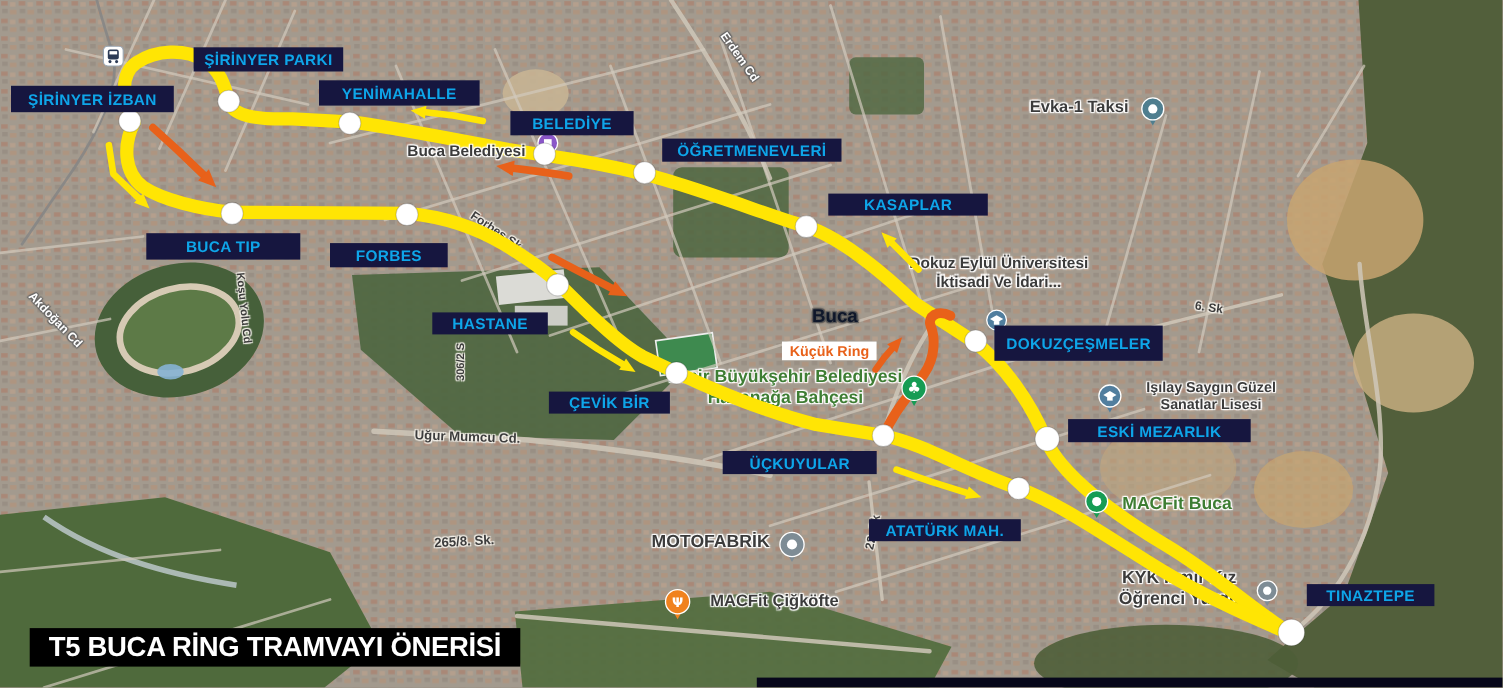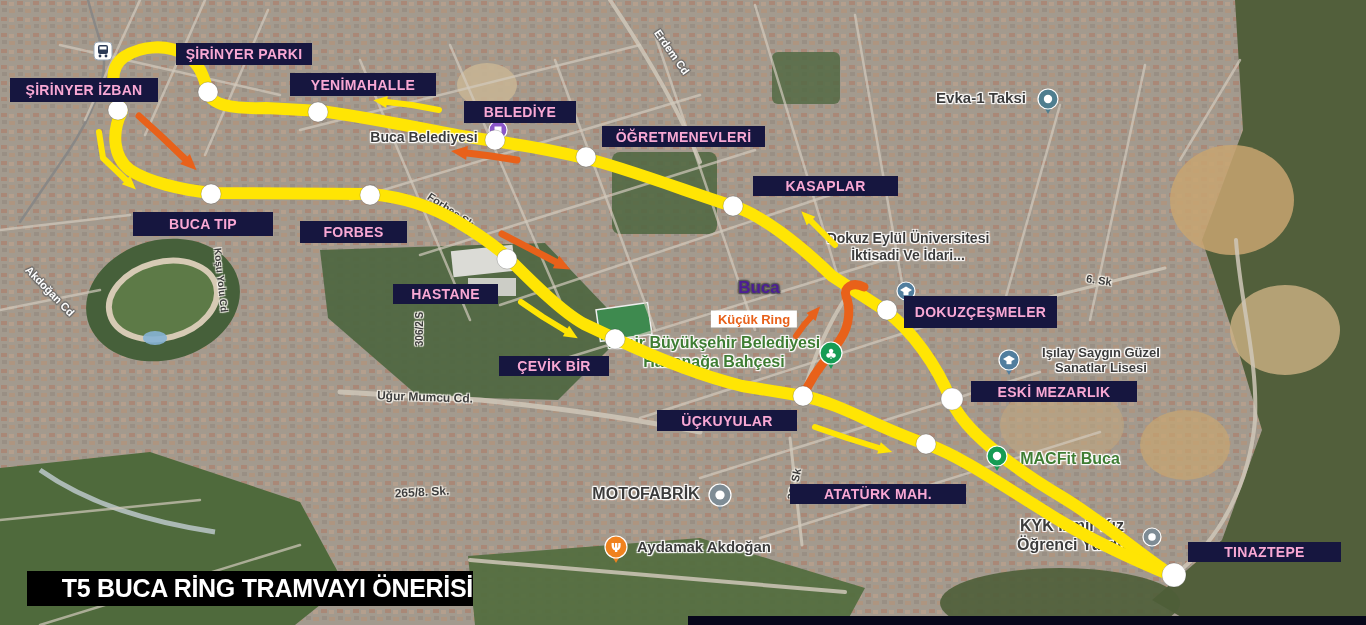--- a/index.html
+++ b/index.html
@@ -5,34 +5,34 @@
   *{margin:0;padding:0;box-sizing:border-box}
   html,body{width:1366px;height:625px;overflow:hidden;background:#9c9488;
     font-family:"Liberation Sans",sans-serif}
   #stage{position:relative;width:1366px;height:625px;overflow:hidden}
   #bg-svg,#overlay-svg,#under-labels,#over-labels{position:absolute;left:0;top:0;width:1366px;height:625px}
   #bg-svg{z-index:0}
   #under-labels{z-index:1}
   #overlay-svg{z-index:2}
   #over-labels{z-index:3}
   #title-bar{z-index:4}
-  .station-label{position:absolute;background:#16163F;color:#f9a8d4;font-weight:bold;font-size:14px;
+  .station-label{position:absolute;background:#16163F;color:#0ea5e9;font-weight:bold;font-size:14px;
     display:flex;align-items:center;justify-content:center;white-space:nowrap;letter-spacing:.3px}
   .poi{position:absolute;transform:translate(-50%,-50%);text-align:center;font-weight:bold;
     white-space:nowrap;line-height:1.18}
   .poi.dark{color:#3b3b3b;text-shadow:-1px -1px 1px #fff,1px -1px 1px #fff,-1px 1px 1px #fff,1px 1px 1px #fff,0 0 3px #fff}
   .poi.green{color:#3e7d33;text-shadow:-1px -1px 1px #fff,1px -1px 1px #fff,-1px 1px 1px #fff,1px 1px 1px #fff,0 0 3px #fff}
-  .poi.light{color:#4c1d95;text-shadow:-1px -1px 1px #555,1px -1px 1px #555,-1px 1px 1px #555,1px 1px 1px #555,0 0 3px #333}
+  .poi.light{color:#0f172a;text-shadow:-1px -1px 1px #555,1px -1px 1px #555,-1px 1px 1px #555,1px 1px 1px #555,0 0 3px #333}
   .street{position:absolute;white-space:nowrap;font-weight:bold}
   .street.dark{color:#3d3d3d;text-shadow:-1px -1px 1px #f4f1ea,1px -1px 1px #f4f1ea,-1px 1px 1px #f4f1ea,1px 1px 1px #f4f1ea}
   .street.light{color:#fff;text-shadow:-1px -1px 1px #666,1px -1px 1px #666,-1px 1px 1px #666,1px 1px 1px #666}
   .kucuk-ring{position:absolute;transform:translate(-50%,-50%);background:#fff;color:#E8611A;
     font-weight:bold;font-size:13px;padding:1px 7px;white-space:nowrap}
   #title-bar{position:absolute;left:27px;top:571px;width:446px;height:35px;background:#000;color:#fff;
-    display:flex;align-items:center;justify-content:flex-end;font-size:25px;font-weight:bold;letter-spacing:-.3px;white-space:nowrap}
+    display:flex;align-items:center;justify-content:center;font-size:25px;font-weight:bold;letter-spacing:-.3px;white-space:nowrap}
 </style>
 </head>
 <body>
 
 <div id="stage">
 
   <svg id="bg-svg" viewBox="0 0 1366 625">
     <defs>
       <pattern id="roofs" width="16" height="16" patternUnits="userSpaceOnUse">
         <rect width="16" height="16" fill="#a39a8e"></rect>
@@ -131,21 +131,21 @@
         <div>MACFit Buca</div>
       </div>
       <div class="poi dark" style="left: 1072px; top: 536px; font-size: 16px;">
         <div>KYK İzmir Kız</div>
         <div>Öğrenci Yurdu</div>
       </div>
       <div class="poi dark" style="left: 646px; top: 494px; font-size: 16px;">
         <div>MOTOFABRİK</div>
       </div>
       <div class="poi dark" style="left: 704px; top: 547px; font-size: 15px;">
-        <div>Aydamak Akdoğan</div>
+        <div>MACFit Çiğköfte</div>
       </div>
       <div class="street light" style="left: 672px; top: 52px; font-size: 11px; transform: translate(-50%, -50%) rotate(55deg);">Erdem Cd</div>
       <div class="street light" style="left: 50px; top: 291px; font-size: 11px; transform: translate(-50%, -50%) rotate(46deg);">Akdoğan Cd</div>
       <div class="street dark" style="left: 221px; top: 280px; font-size: 10px; transform: translate(-50%, -50%) rotate(84deg);">Koşu Yolu Cd</div>
       <div class="street dark" style="left: 452px; top: 211px; font-size: 11px; transform: translate(-50%, -50%) rotate(34deg);">Forbes Sk.</div>
       <div class="street dark" style="left: 419px; top: 329px; font-size: 10px; transform: translate(-50%, -50%) rotate(-90deg);">306/2 S</div>
       <div class="street dark" style="left: 425px; top: 397px; font-size: 12px; transform: translate(-50%, -50%) rotate(2deg);">Uğur Mumcu Cd.</div>
       <div class="street dark" style="left: 422px; top: 492px; font-size: 12px; transform: translate(-50%, -50%) rotate(-3deg);">265/8. Sk.</div>
       <div class="street dark" style="left: 794px; top: 484px; font-size: 11px; transform: translate(-50%, -50%) rotate(-78deg);">22. Sk</div>
       <div class="street dark" style="left: 1099px; top: 280px; font-size: 11px; transform: translate(-50%, -50%) rotate(8deg);">6. Sk</div>
@@ -270,23 +270,23 @@
       <div class="station-label" style="left: 176px; top: 43px; width: 136px; height: 22px;">ŞİRİNYER PARKI</div>
       <div class="station-label" style="left: 290px; top: 73px; width: 146px; height: 23px;">YENİMAHALLE</div>
       <div class="station-label" style="left: 464px; top: 101px; width: 112px; height: 22px;">BELEDİYE</div>
       <div class="station-label" style="left: 602px; top: 126px; width: 163px; height: 21px;">ÖĞRETMENEVLERİ</div>
       <div class="station-label" style="left: 753px; top: 176px; width: 145px; height: 20px;">KASAPLAR</div>
       <div class="station-label" style="left: 133px; top: 212px; width: 140px; height: 24px;">BUCA TIP</div>
       <div class="station-label" style="left: 300px; top: 221px; width: 107px; height: 22px;">FORBES</div>
       <div class="station-label" style="left: 393px; top: 284px; width: 105px; height: 20px;">HASTANE</div>
       <div class="station-label" style="left: 499px; top: 356px; width: 110px; height: 20px;">ÇEVİK BİR</div>
       <div class="station-label" style="left: 657px; top: 410px; width: 140px; height: 21px;">ÜÇKUYULAR</div>
-      <div class="station-label" style="left: 790px; top: 472px; width: 176px; height: 20px; margin-top: 12px;">ATATÜRK MAH.</div>
+      <div class="station-label" style="left: 790px; top: 472px; width: 138px; height: 20px;">ATATÜRK MAH.</div>
       <div class="station-label" style="left: 904px; top: 296px; width: 153px; height: 32px;">DOKUZÇEŞMELER</div>
       <div class="station-label" style="left: 971px; top: 381px; width: 166px; height: 21px;">ESKİ MEZARLIK</div>
-      <div class="station-label" style="left: 1188px; top: 542px; width: 153px; height: 20px;">TINAZTEPE</div>
+      <div class="station-label" style="left: 1188px; top: 531px; width: 116px; height: 20px;">TINAZTEPE</div>
       <div class="kucuk-ring" style="left: 754px; top: 319px;">Küçük Ring</div>
     </div>
 
   <div id="title-bar">
     <span>T5 BUCA RİNG TRAMVAYI ÖNERİSİ</span>
   </div>
 </div>
 
 </body></html>

